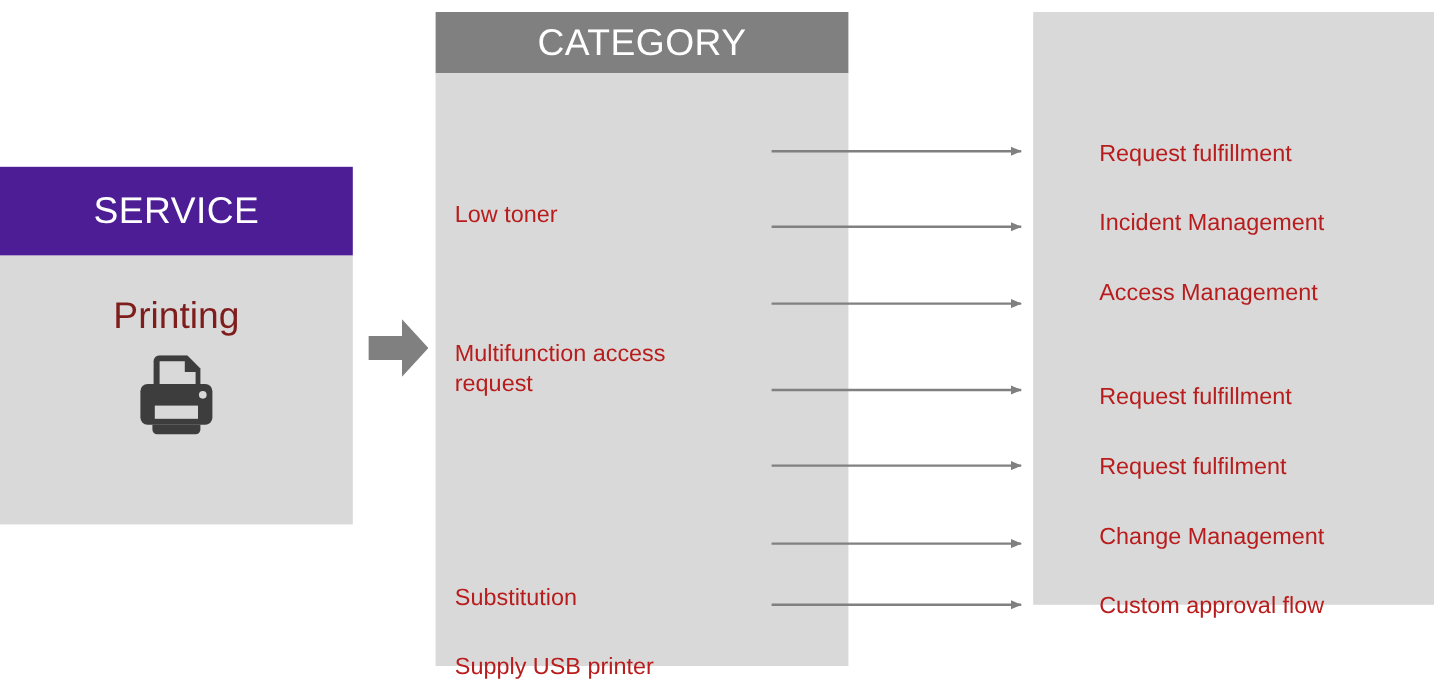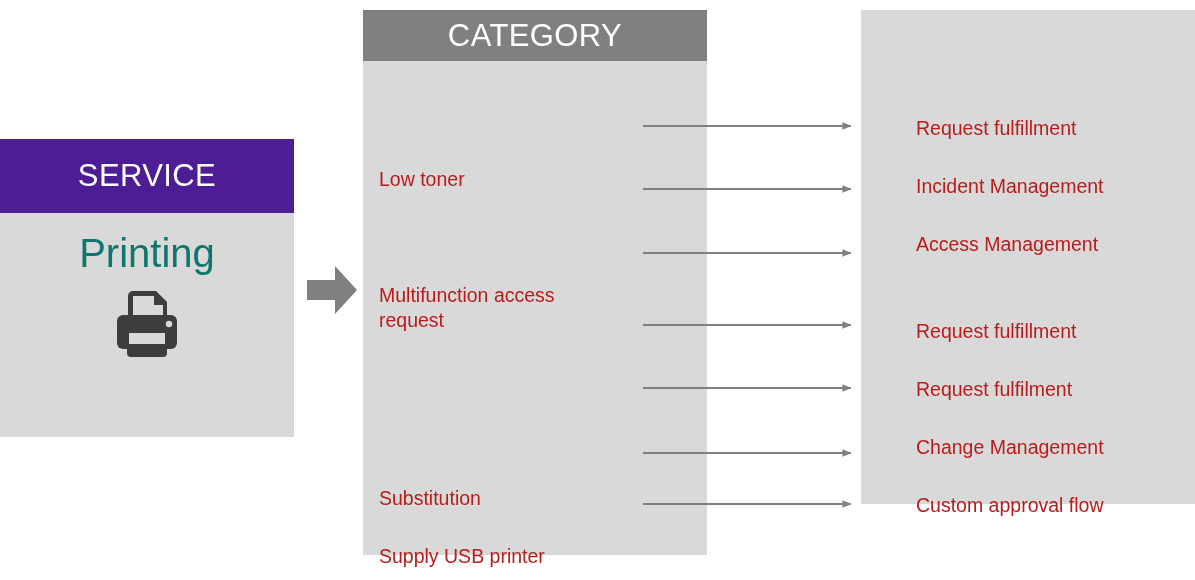--- a/index.html
+++ b/index.html
@@ -35,23 +35,23 @@
     justify-content: center;
   }
   #service-body {
     height: 224px;
     background: #d9d9d9;
     display: flex;
     flex-direction: column;
     align-items: center;
   }
   #service-name {
-    font-size: 40px;
-    color: #0f766e;
-    margin-top: 20px;
+    font-size: 31px;
+    color: #7f1d1d;
+    margin-top: 34px;
     line-height: 1;
   }
   #printer-icon {
     margin-top: 18px;
     width: 72px;
     height: 66px;
     display: block;
   }
 
   

